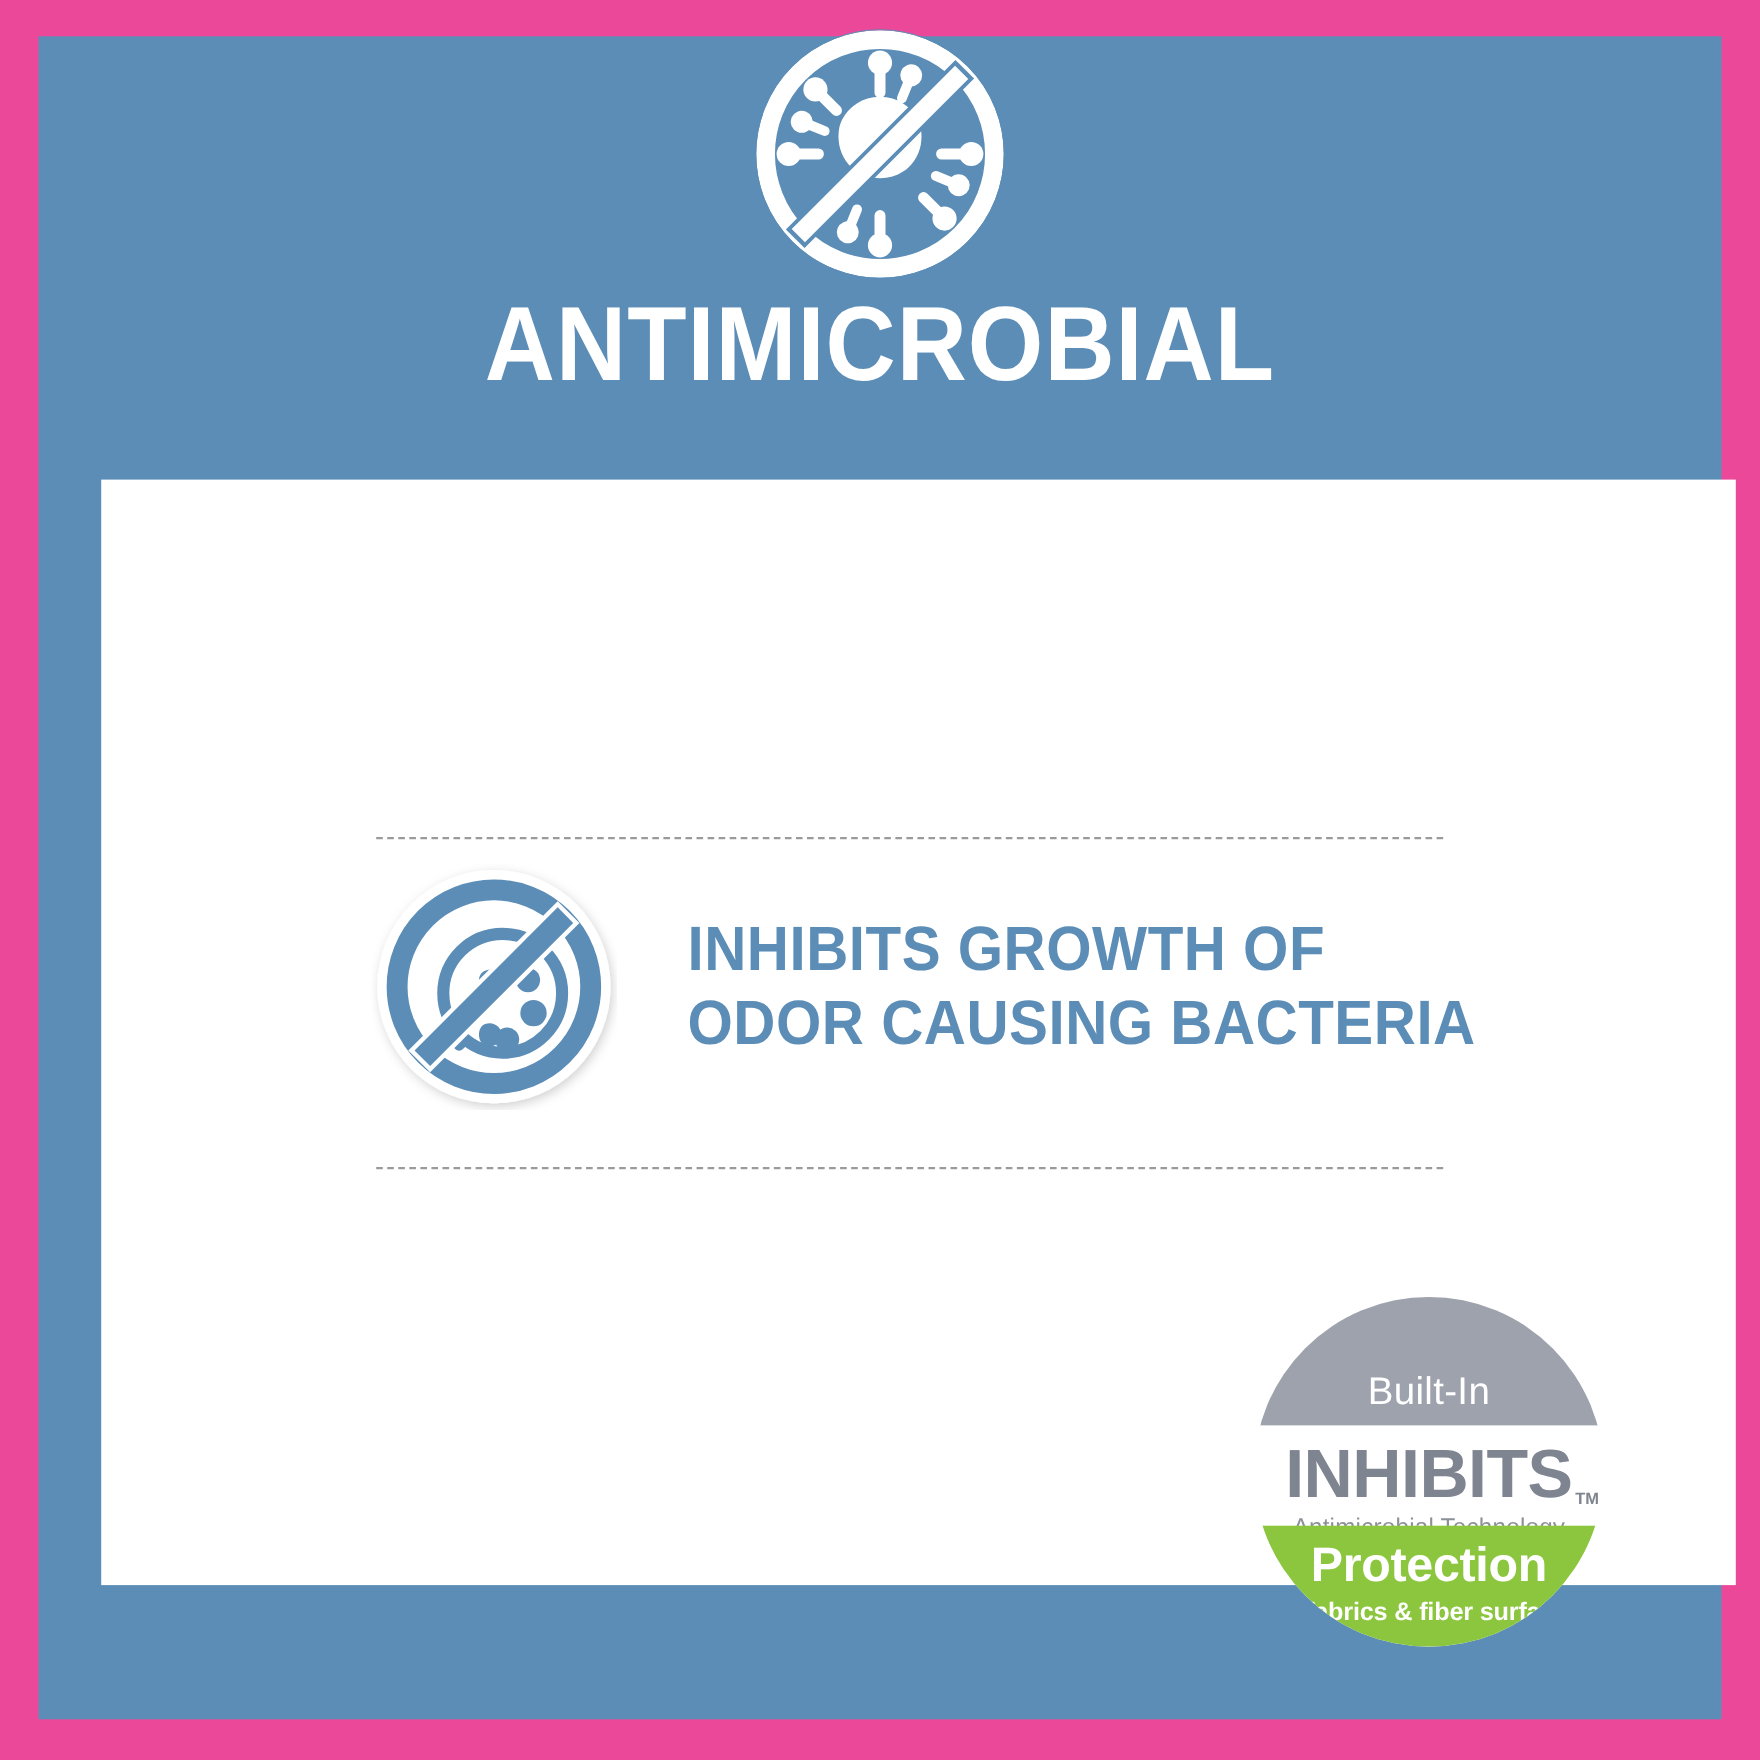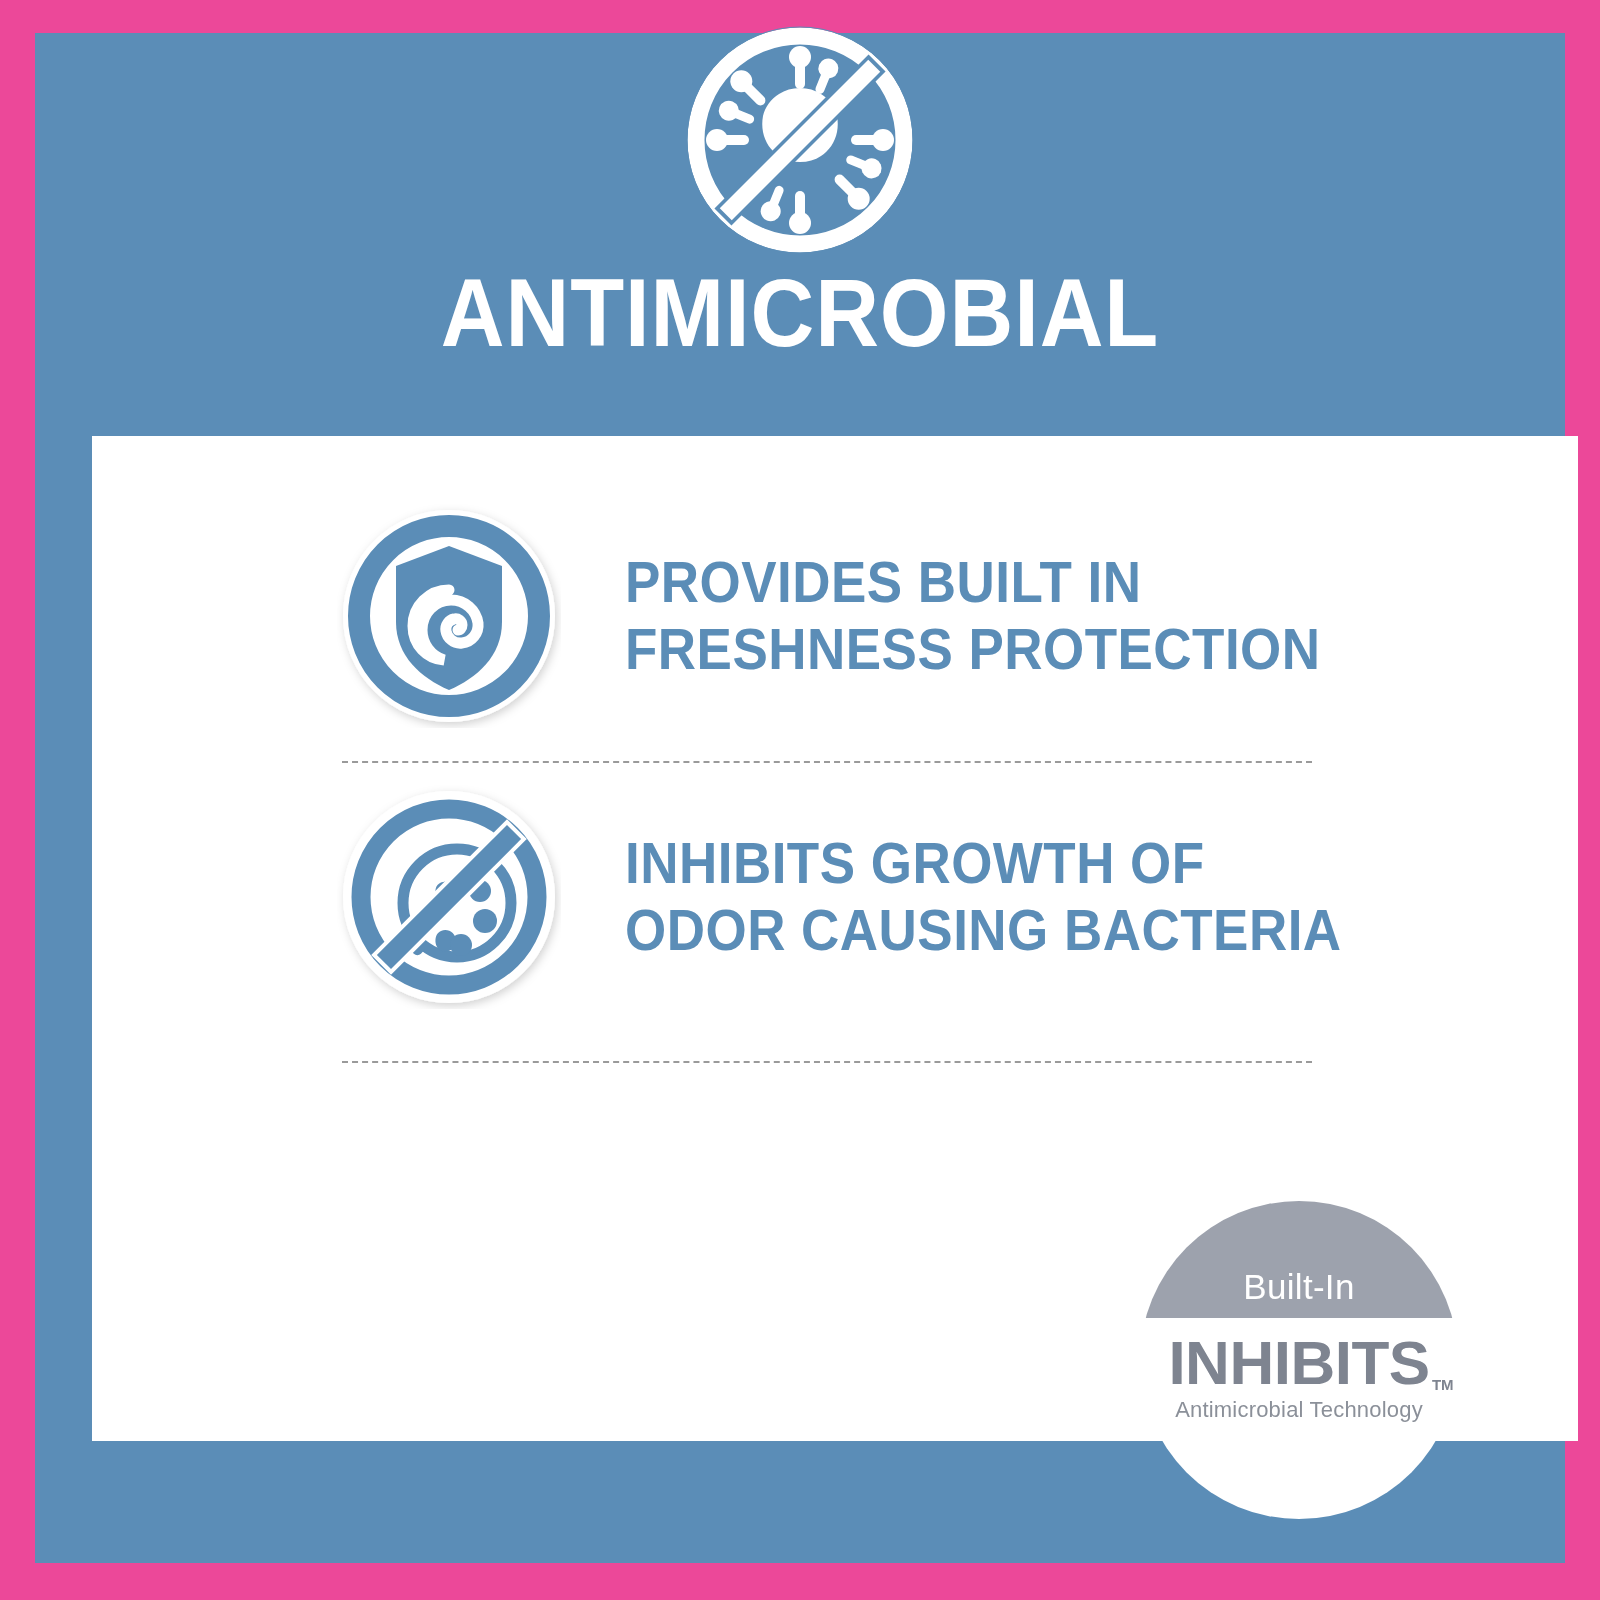--- a/index.html
+++ b/index.html
@@ -119,21 +119,21 @@
     height: 0;
     border-top: 2px dashed #9a9a9a;
   }
   #divider-0 { top: 325px; }
   #divider-1 { top: 625px; }
 
   
   #silvadur-logo {
     position: absolute;
     left: 1048px;
-    top: 765px;
+    top: 743px;
     width: 318px;
     height: 318px;
     text-decoration: underline;
   }
   #silvadur-logo .logo-clip {
     position: absolute;
     inset: 0;
     border-radius: 50%;
     overflow: hidden;
     background: #ffffff;
@@ -274,40 +274,20 @@
             <rect x="106.5" y="10" width="17" height="210" fill="#ffffff"></rect>
           </g>
         </svg>
       </div>
 
       <div id="page-title">ANTIMICROBIAL</div>
     </div>
 
     <div id="white-card">
 
-      <div class="feature-row" id="feature-row-0">
-        <div class="feature-icon">
-          <svg viewBox="0 0 224 224" width="224" height="224" aria-hidden="true">
-            <defs>
-              <filter id="sh1" x="-20%" y="-20%" width="140%" height="140%">
-                <feDropShadow dx="2" dy="3" stdDeviation="5" flood-color="#000000" flood-opacity="0.18"></feDropShadow>
-              </filter>
-            </defs>
-            <circle cx="112" cy="112" r="106" fill="#ffffff" filter="url(#sh1)"></circle>
-            <circle cx="112" cy="112" r="90" fill="none" stroke="#5b8db7" stroke-width="22"></circle>
-            <path d="M112 42 L165 62 L165 118 C165 152 140 174 112 186 C84 174 59 152 59 118 L59 62 Z" fill="#5b8db7"></path>
-
-            <path d="M112 86 c-20 0-36 16-36 36 0 19 14 33 31 34 -13-4-22-16-22-30 0-17 13-30 29-30 14 0 25 10 27 23 1 10-6 19-16 20-8 1-15-5-16-12-1-6 3-11 8-12 4-1 8 2 8 6 0 3-2 5-4 5" fill="none" stroke="#ffffff" stroke-width="11" stroke-linecap="round"></path>
-          </svg>
-        </div>
-        <div class="feature-text">
-          <span class="line">PROVIDES BUILT IN</span>
-          <span class="line">FRESHNESS PROTECTION</span>
-        </div>
-      </div>
 
       <div class="divider" id="divider-0"></div>
 
       <div class="feature-row" id="feature-row-1">
         <div class="feature-icon">
           <svg viewBox="0 0 224 224" width="224" height="224" aria-hidden="true">
             <defs>
               <filter id="sh2" x="-20%" y="-20%" width="140%" height="140%">
                 <feDropShadow dx="2" dy="3" stdDeviation="5" flood-color="#000000" flood-opacity="0.18"></feDropShadow>
               </filter>
@@ -355,18 +335,22 @@
           <div class="logo-top">
             <span>Built-In</span>
           </div>
           <div class="logo-mid">
             <span class="logo-wordmark">
               <span>INHIBITS</span>
               <sup class="logo-tm">TM</sup>
             </span>
             <span class="logo-sub">Antimicrobial Technology</span>
           </div>
+          <div class="logo-bot">
+            <span class="prot">Protection</span>
+            <span class="prot-sub">to fabrics &amp; fiber surfaces</span>
+          </div>
         </div>
       </div>
 
     </div>
   </div>
 </div>
 
 </body></html>

